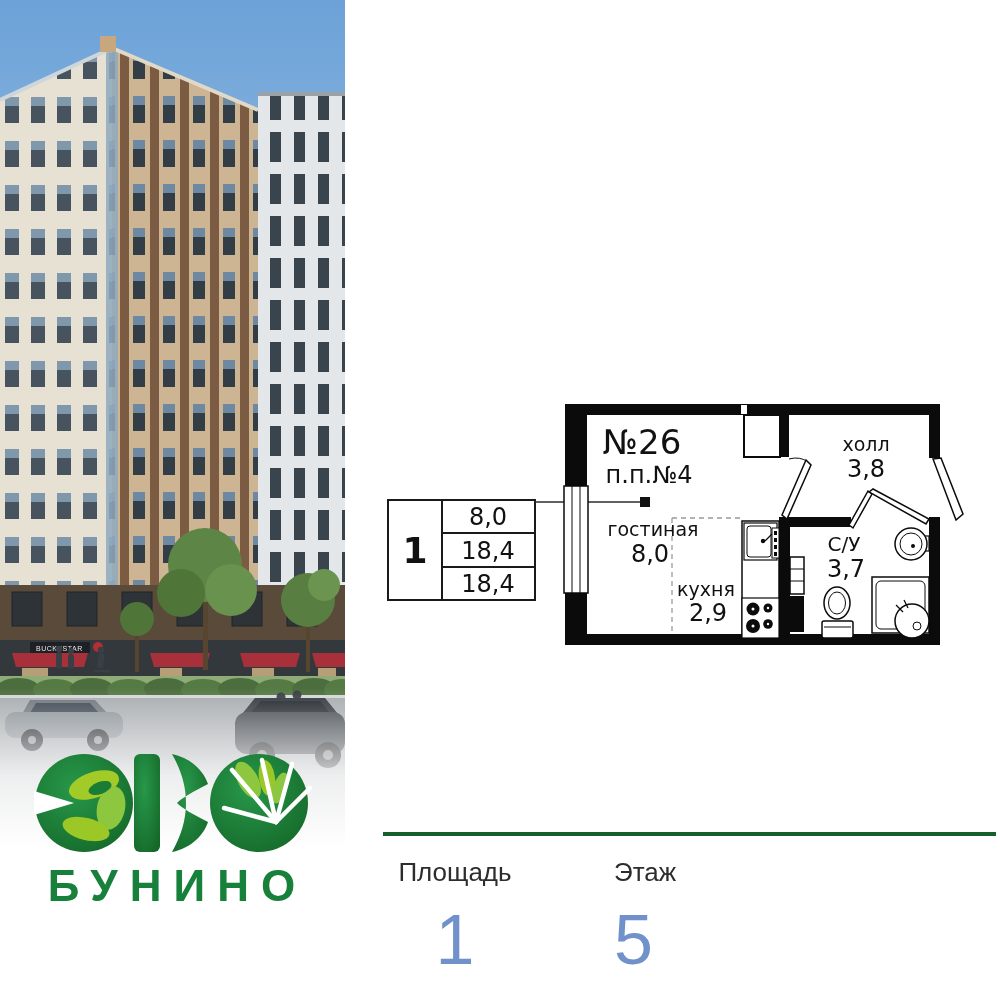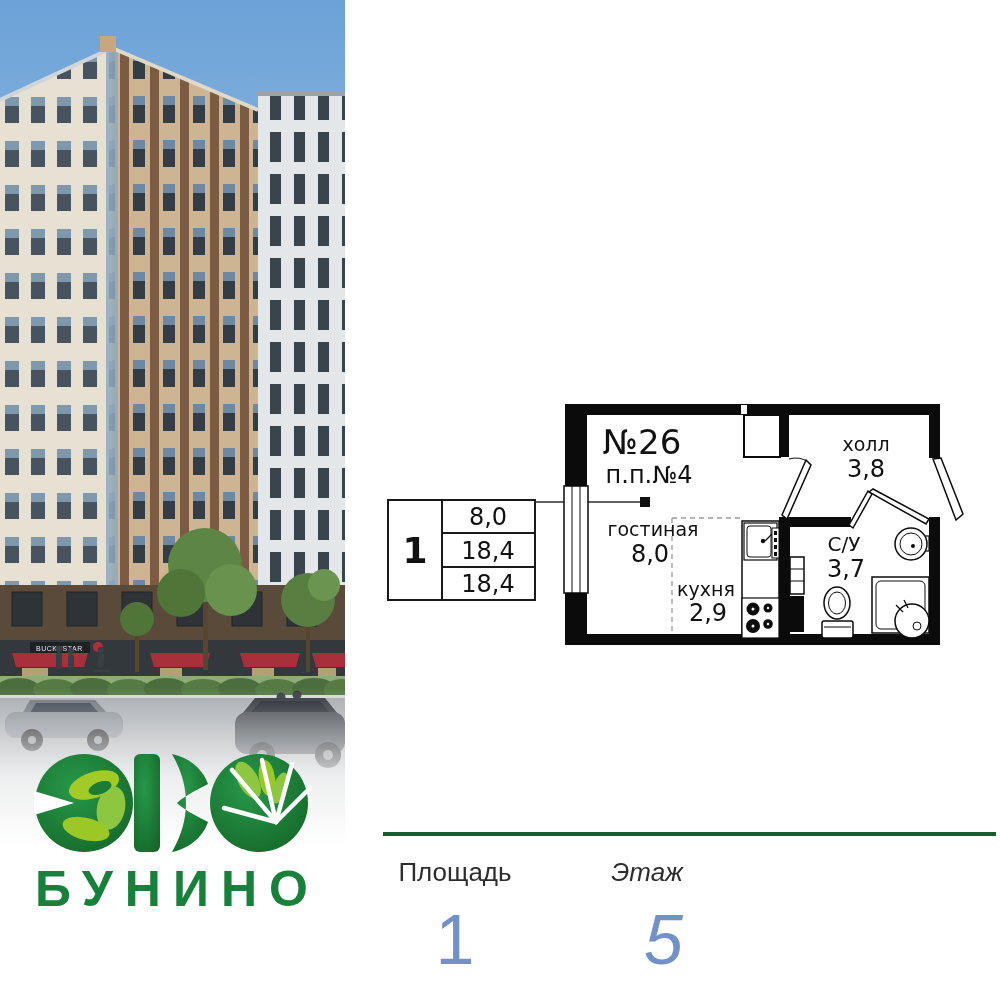--- a/index.html
+++ b/index.html
@@ -5,34 +5,34 @@
   html,body{margin:0;padding:0;background:#ffffff;width:1000px;height:1000px;overflow:hidden;
             font-family:"Liberation Sans","DejaVu Sans",sans-serif;}
   .stage{position:relative;width:1000px;height:1000px;background:#fff;}
 
   
   .photo-panel{position:absolute;left:0;top:0;width:345px;height:1000px;overflow:hidden;}
   .scene{position:absolute;left:0;top:0;}
 
   
   .logo{position:absolute;left:0;top:750px;width:345px;text-align:center;}
-  .logo-word{margin-top:4px;font-size:50px;font-weight:700;color:#17813b;
+  .logo-word{margin-top:4px;font-size:44px;font-weight:700;color:#17813b;
              letter-spacing:12px;margin-left:10px;line-height:1;text-align:center;}
   .tagline{margin-top:10px;font-size:29px;font-style:italic;color:#2f9b45;line-height:1;}
 
   
   .plan{position:absolute;left:380px;top:390px;}
 
   
   .divider{position:absolute;left:383px;top:832px;width:613px;height:4px;background:#155f2d;}
   .stat{position:absolute;top:858px;}
   .stat .label{font-size:26px;color:#2d2d2d;line-height:1.1;}
   .stat .value{margin-top:18px;font-size:70px;font-weight:300;color:#7191cb;line-height:1;}
   .stat-rooms{left:390px;width:130px;text-align:center;}
-  .stat-floor{left:553px;width:130px;text-align:right;font-style:italic;}
+  .stat-floor{left:614px;width:130px;text-align:left;}
   .stat-area{left:718px;width:232px;text-align:right;}
 </style>
 </head>
 <body>
 
 <div class="stage">
 
   <div class="photo-panel">
     <svg class="scene" width="345" height="1000" viewBox="0 0 345 1000">
       <defs>

